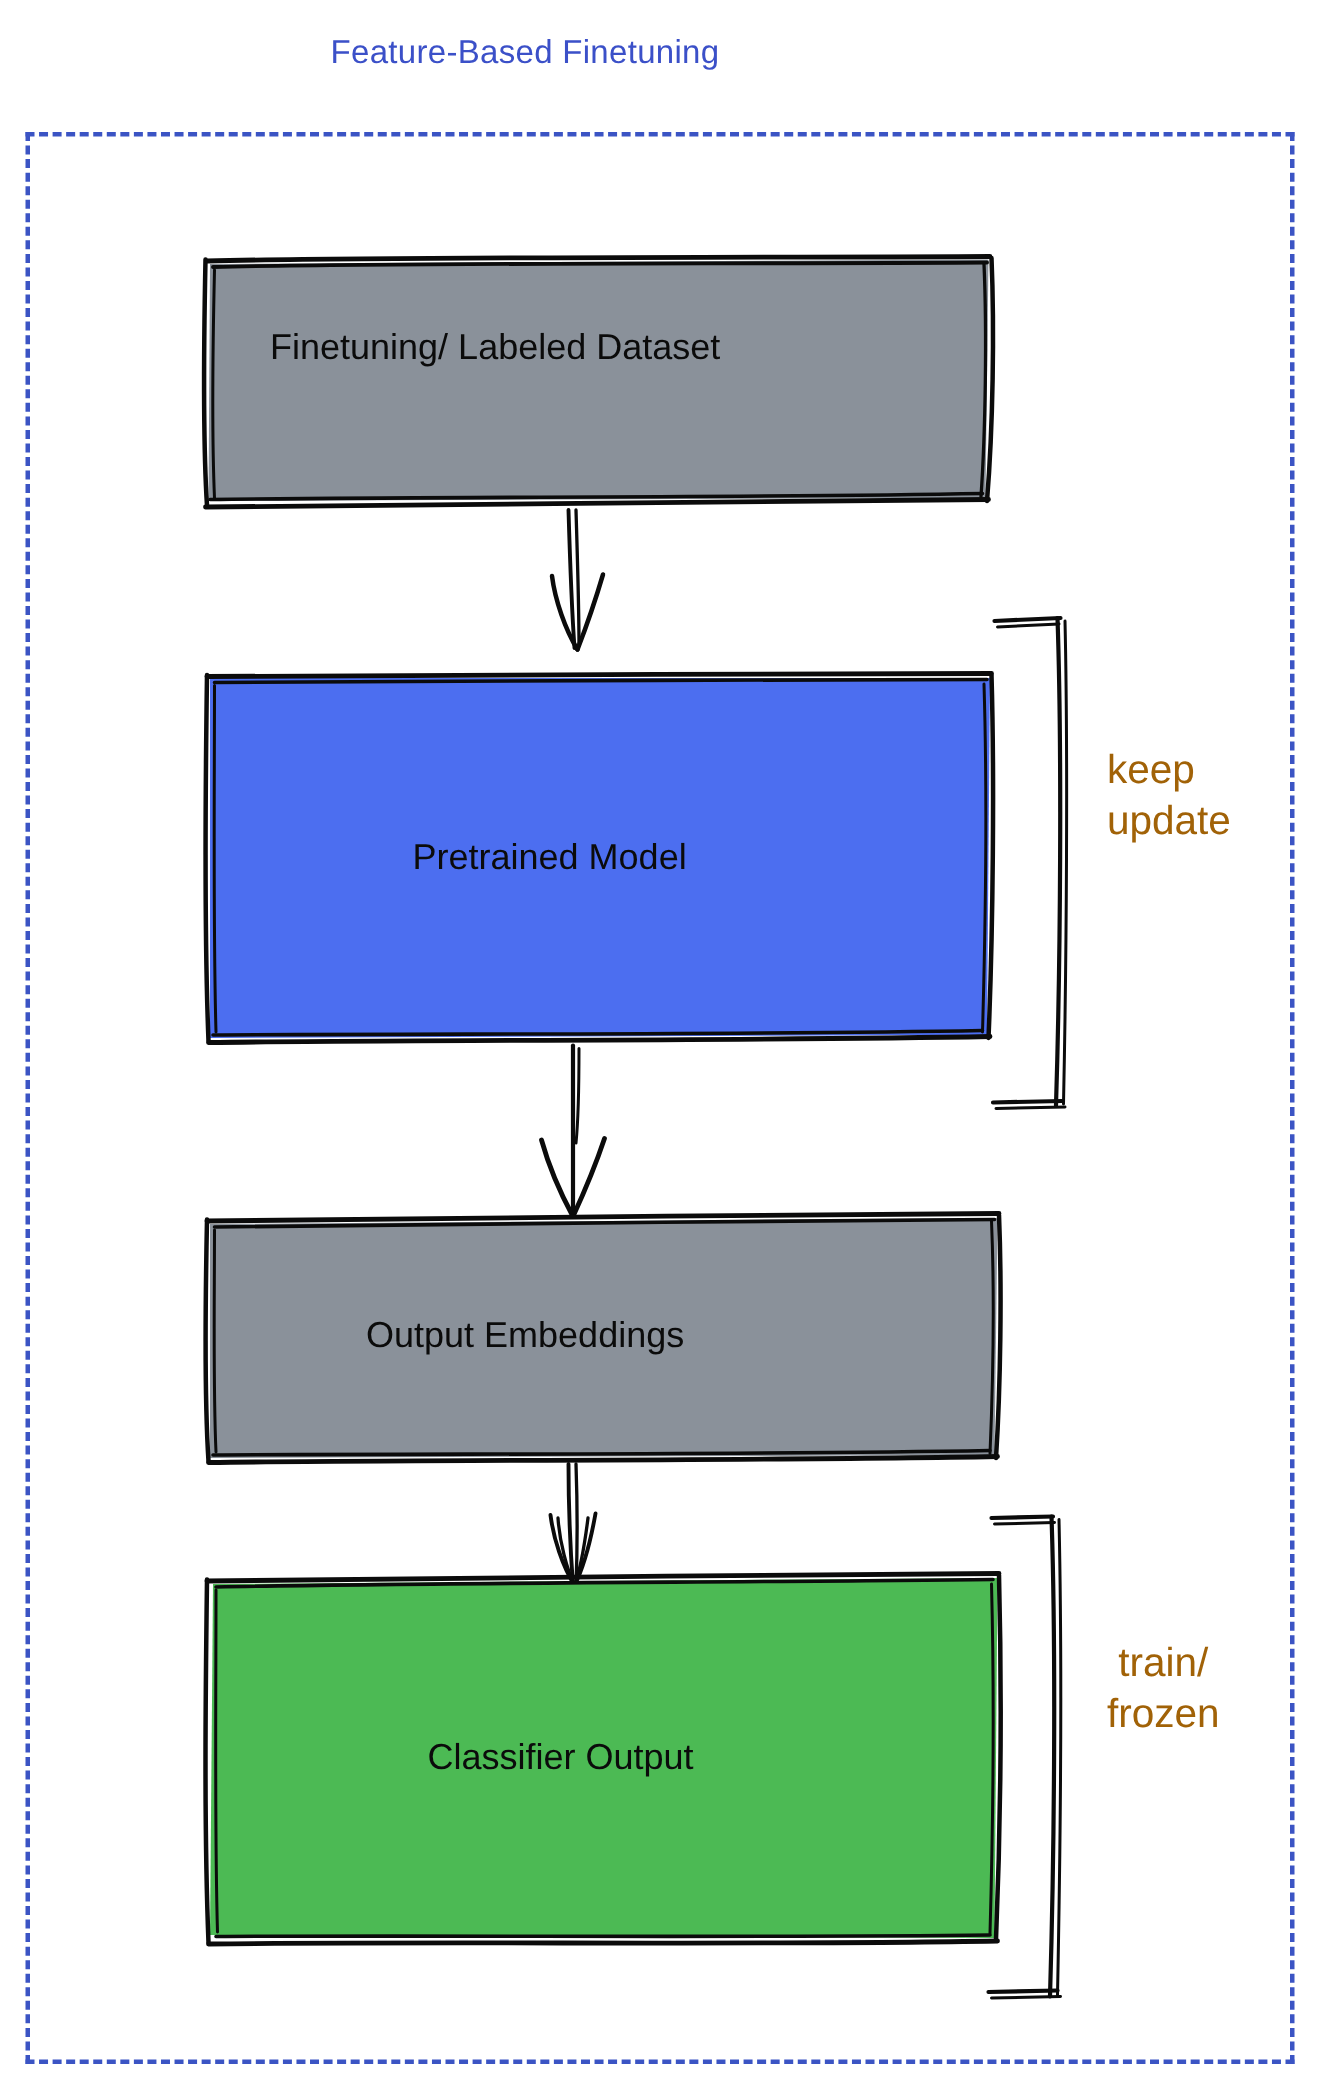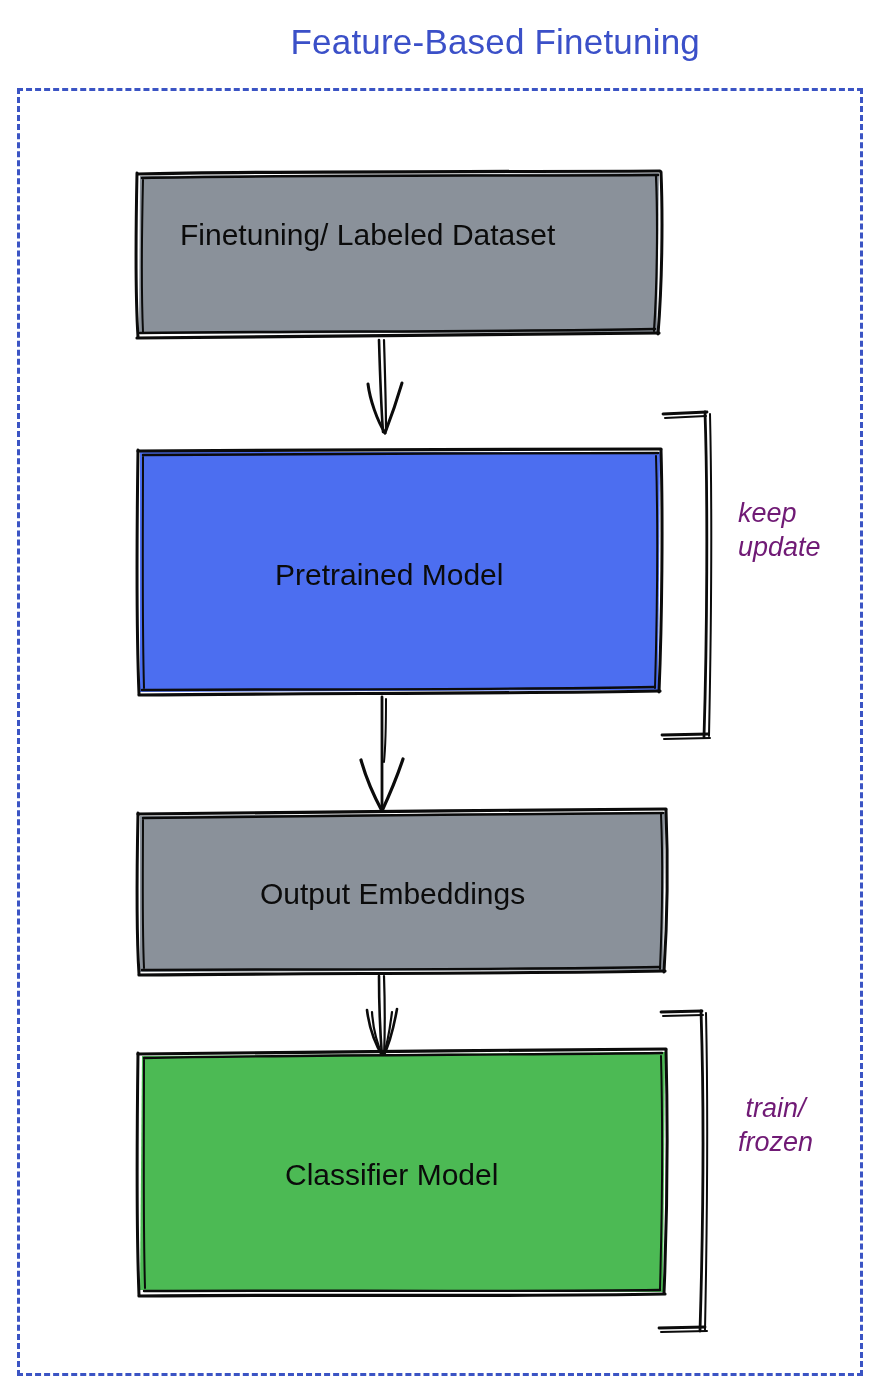--- a/index.html
+++ b/index.html
@@ -22,22 +22,22 @@
     width: 880px;
     height: 1393px;
   }
 
   
   .diagram-title {
     position: absolute;
     left: 0;
     top: 22px;
     width: 700px;
-    text-align: right;
-    font-size: 35px;
+    text-align: center;
+    font-size: 22px;
     font-family: "Liberation Sans", sans-serif;
     color: #3b50c8;
     letter-spacing: 0.2px;
     user-select: none;
   }
 
   
   .dashed-frame {
     position: absolute;
     left: 17px;
@@ -48,39 +48,38 @@
     border: 3px dashed #3b54c4;
     background: transparent;
     pointer-events: none;
   }
 
   
   .node-label {
     position: absolute;
     font-family: "Liberation Sans", sans-serif;
     color: #0b0b0b;
-    font-size: 30px;
+    font-size: 24px;
     white-space: nowrap;
     user-select: none;
   }
 
   .label-dataset  { left: 180px; top: 218px; }
   .label-pretrain { left: 275px; top: 558px; }
-  .label-output   { left: 260px; top: 877px; }
+  .label-output   { left: 244px; top: 877px; }
   .label-classify { left: 285px; top: 1158px; }
 
   
   .bracket-note {
     position: absolute;
     font-family: "Liberation Sans", sans-serif;
-    color: #701a75;
+    color: #a16207;
     font-size: 27px;
     line-height: 1.25;
     user-select: none;
-    font-style: italic;
   }
   .note-frozen { left: 738px; top: 497px; }
   .note-train  { left: 738px; top: 1092px; text-align: center; }
 </style>
 </head>
 <body style="background: rgb(255, 255, 255);">
 
 <svg id="canvas" viewBox="0 0 880 1393" xmlns="http://www.w3.org/2000/svg">
 
   <g>
@@ -177,21 +176,21 @@
 <div class="diagram-title" style="color: rgb(59, 80, 200);">Feature-Based Finetuning</div>
 
 <div class="dashed-frame" style="border-color: rgb(59, 84, 196);"></div>
 
 <div class="node-label label-dataset">Finetuning/ Labeled Dataset</div>
 
 <div class="node-label label-pretrain">Pretrained Model</div>
 
 <div class="node-label label-output">Output Embeddings</div>
 
-<div class="node-label label-classify">Classifier Model</div>
+<div class="node-label label-classify">Classifier Output</div>
 
 <div class="bracket-note note-frozen">
   <div>keep</div>
   <div>update</div>
 </div>
 
 <div class="bracket-note note-train">
   <div>train/</div>
   <div>frozen</div>
 </div>

